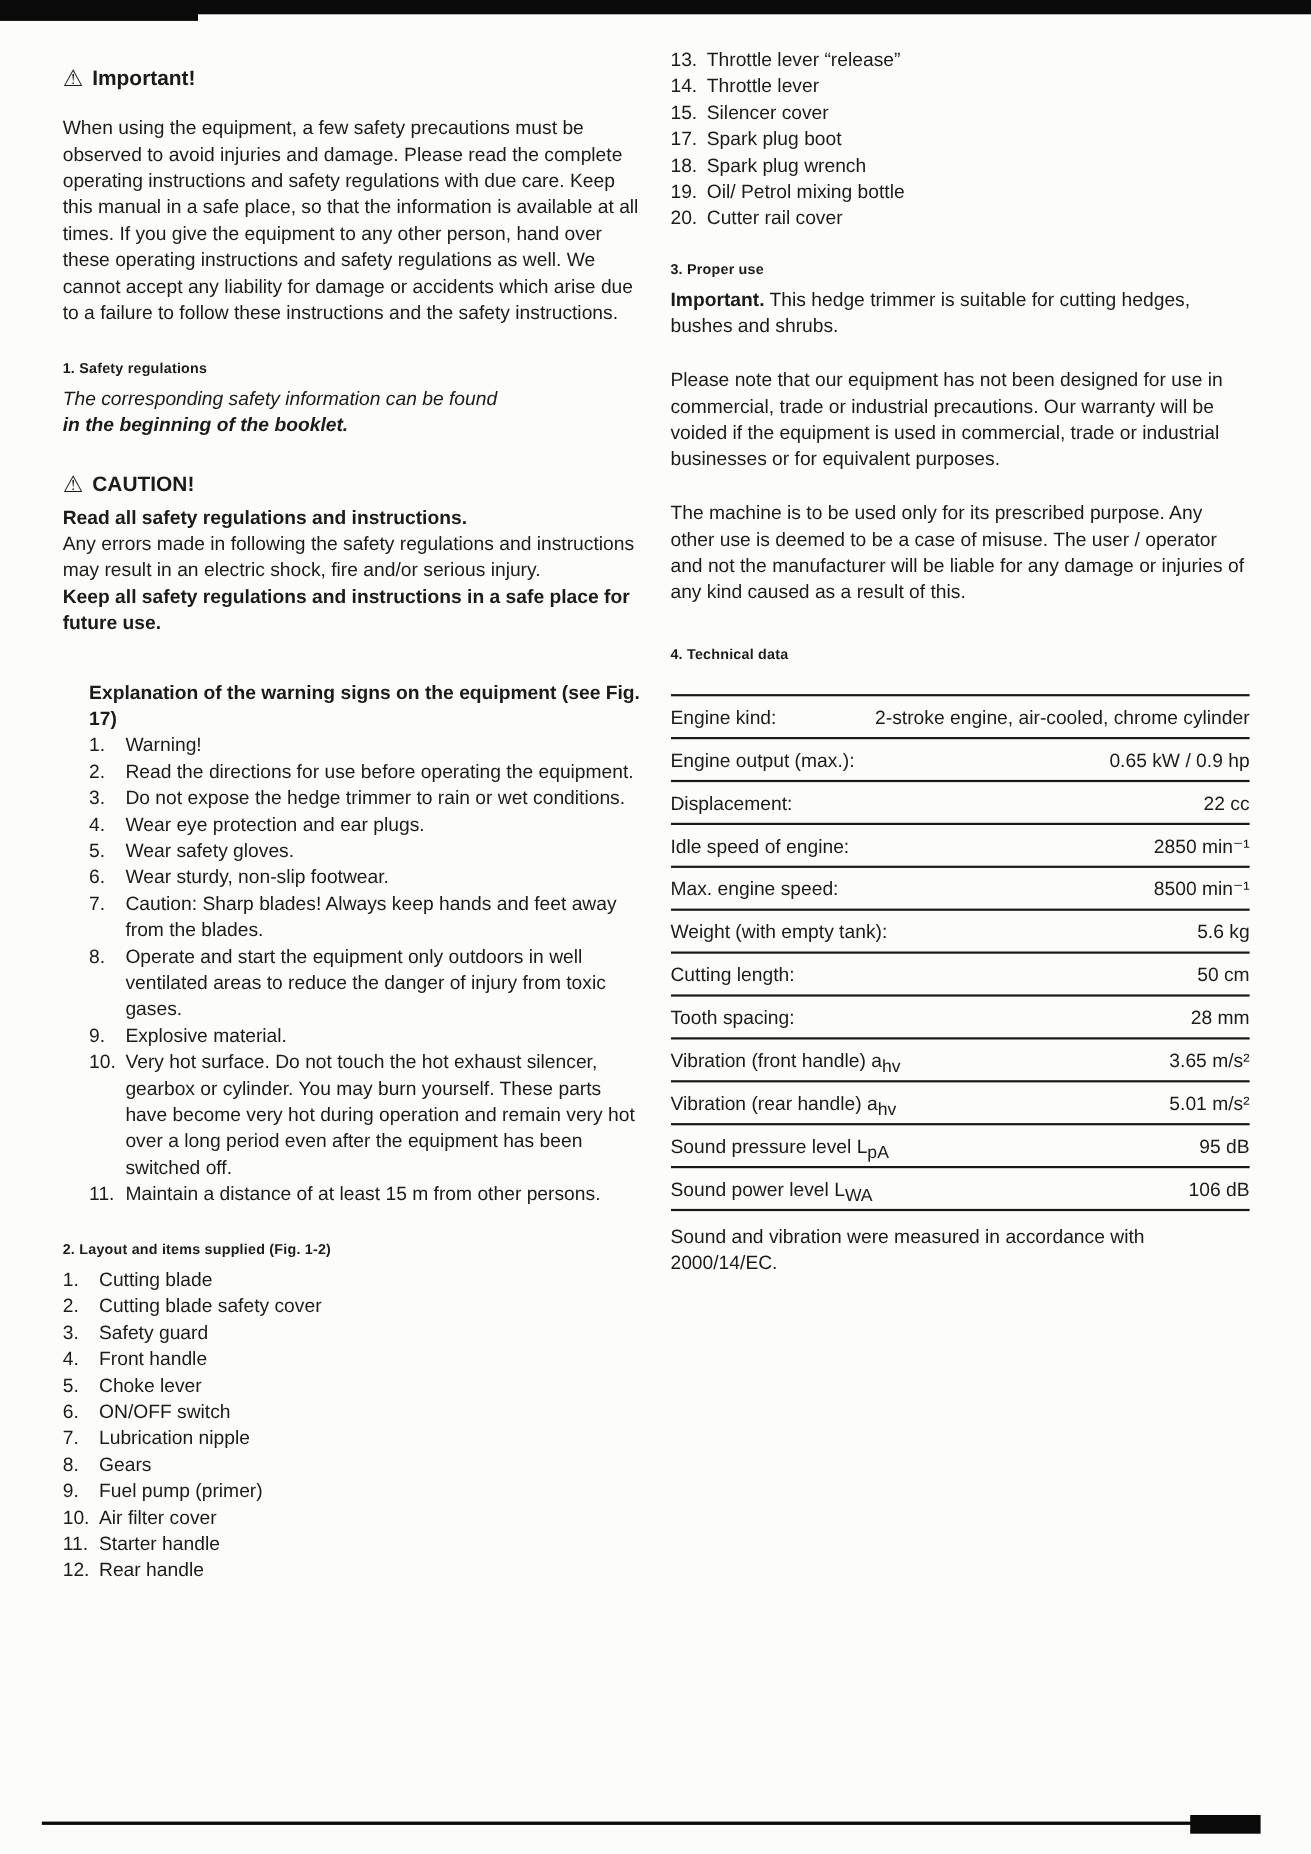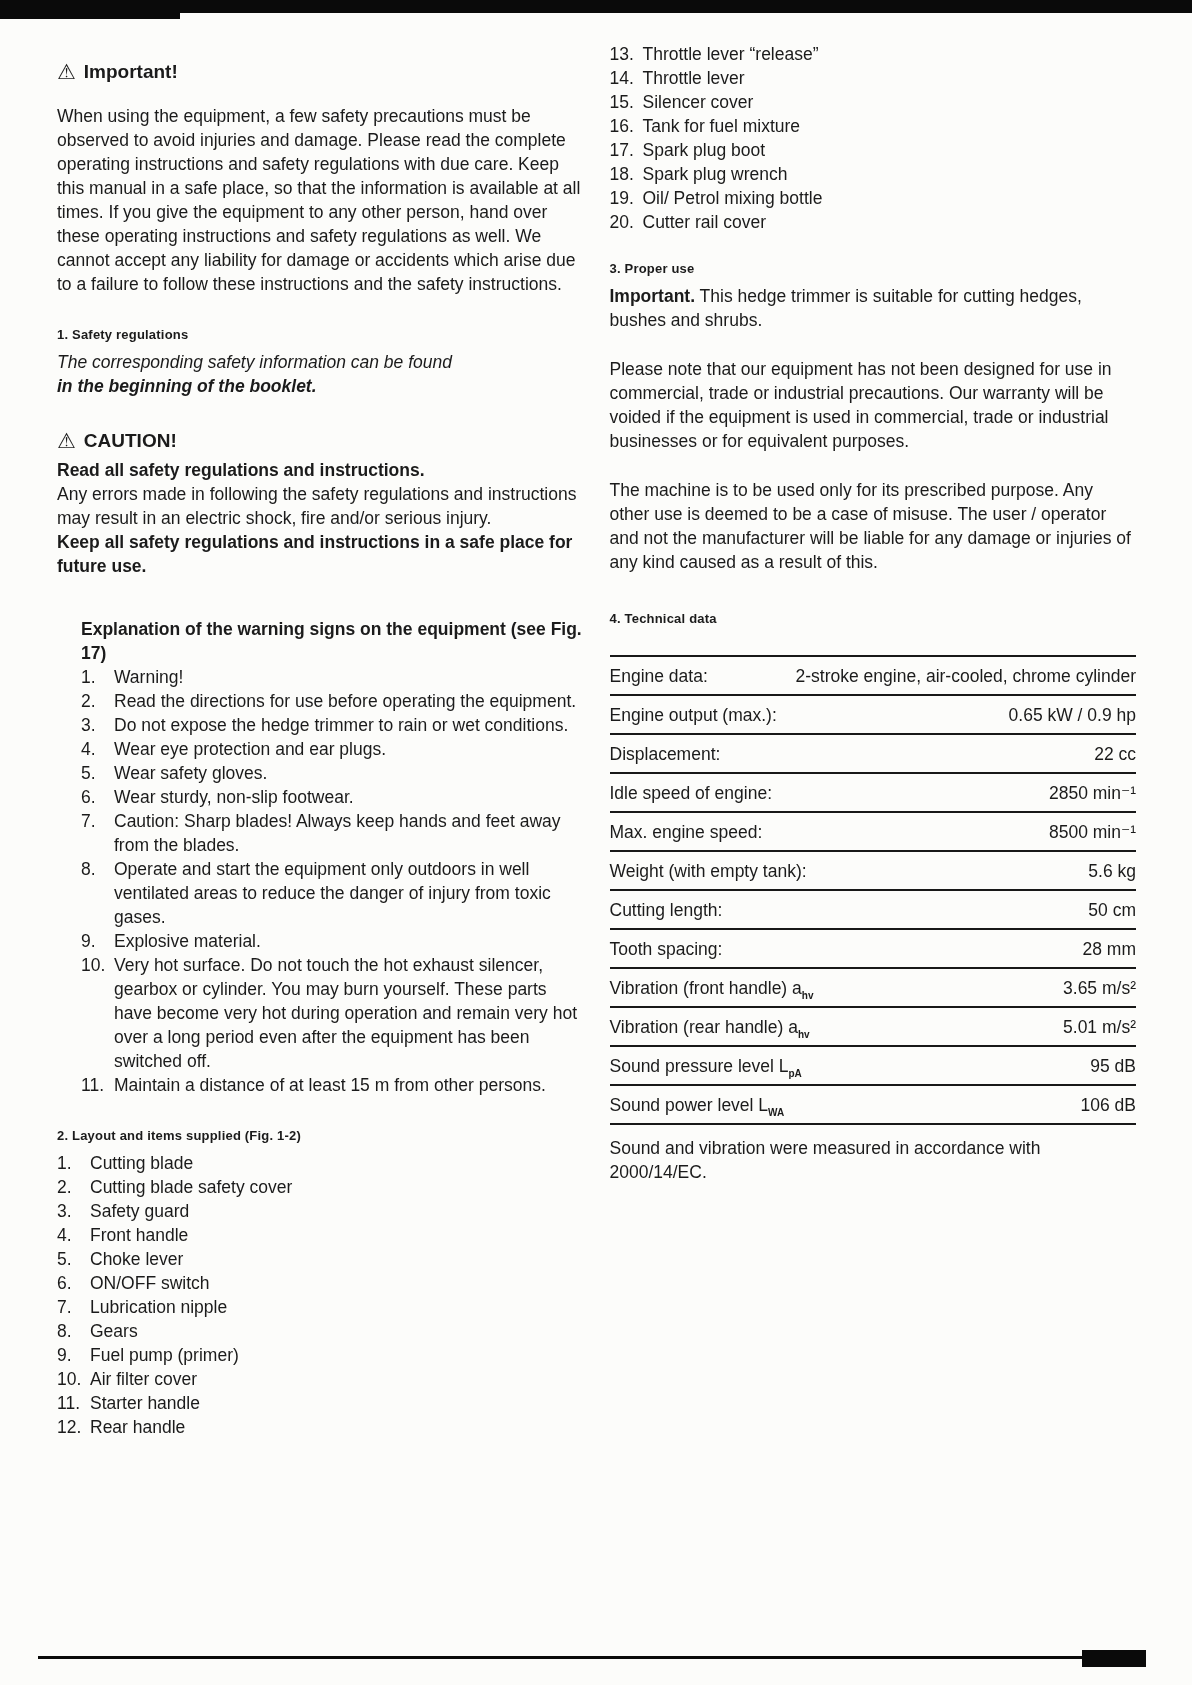--- a/index.html
+++ b/index.html
@@ -48,21 +48,21 @@
   .p-gap { margin-top:25px; }
 
   .sec-tech { margin-top:33px; }
   .ttable { margin-top:24px; border-top:2px solid #181818; }
   .t-row {
     display:flex; justify-content:space-between; align-items:baseline;
     padding:7px 0 6px; border-bottom:2px solid #181818;
   }
   .t-label { text-align:left; padding-right:12px; }
   .t-value { text-align:center; white-space:nowrap; }
-  sub.t-sub { font-size:10px; line-height:0;font-weight:bold; }
+  sub.t-sub { font-size:16px; line-height:0; }
   .t-footer { margin-top:11px; }
 </style>
 </head>
 <body>
 
 <div class="page">
   <div class="scan-top"></div>
   <div class="scan-top-left"></div>
 
   <div class="content">
@@ -236,24 +236,20 @@
           <div class="li">
             <span class="num">14.</span>
             <span class="txt">Throttle lever</span>
           </div>
 
           <div class="li">
             <span class="num">15.</span>
             <span class="txt">Silencer cover</span>
           </div>
 
-          <div class="li">
-            <span class="num">16.</span>
-            <span class="txt">Tank for fuel mixture</span>
-          </div>
 
           <div class="li">
             <span class="num">17.</span>
             <span class="txt">Spark plug boot</span>
           </div>
 
           <div class="li">
             <span class="num">18.</span>
             <span class="txt">Spark plug wrench</span>
           </div>
@@ -276,21 +272,21 @@
         </p>
         <p class="p-gap">Please note that our equipment has not been designed for use in commercial, trade or industrial precautions. Our warranty will be voided if the equipment is used in commercial, trade or industrial businesses or for equivalent purposes.</p>
         <p class="p-gap">The machine is to be used only for its prescribed purpose. Any other use is deemed to be a case of misuse. The user / operator and not the manufacturer will be liable for any damage or injuries of any kind caused as a result of this.</p>
       </div>
 
       <div class="sec-tech">
         <h2 class="h-sec">4. Technical data</h2>
         <div class="ttable">
 
             <div class="t-row">
-              <span class="t-label"><span>Engine data:</span><sub class="t-sub"></sub></span>
+              <span class="t-label"><span>Engine kind:</span><sub class="t-sub"></sub></span>
               <span class="t-value">2-stroke engine, air-cooled, chrome cylinder</span>
             </div>
 
             <div class="t-row">
               <span class="t-label"><span>Engine output (max.):</span><sub class="t-sub"></sub></span>
               <span class="t-value">0.65 kW / 0.9 hp</span>
             </div>
 
             <div class="t-row">
               <span class="t-label"><span>Displacement:</span><sub class="t-sub"></sub></span>

